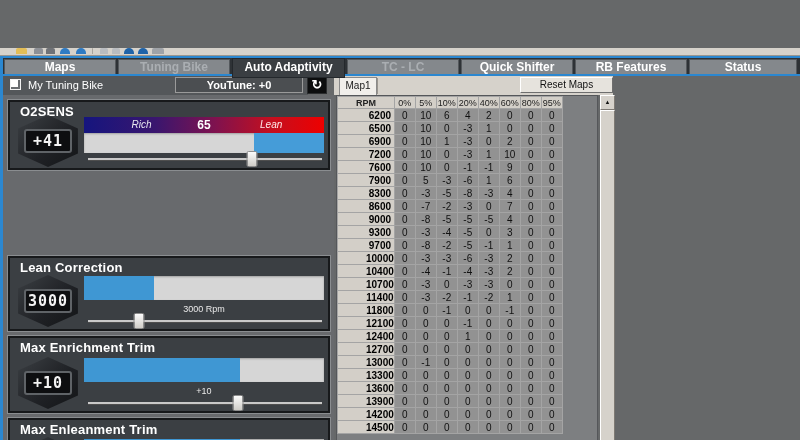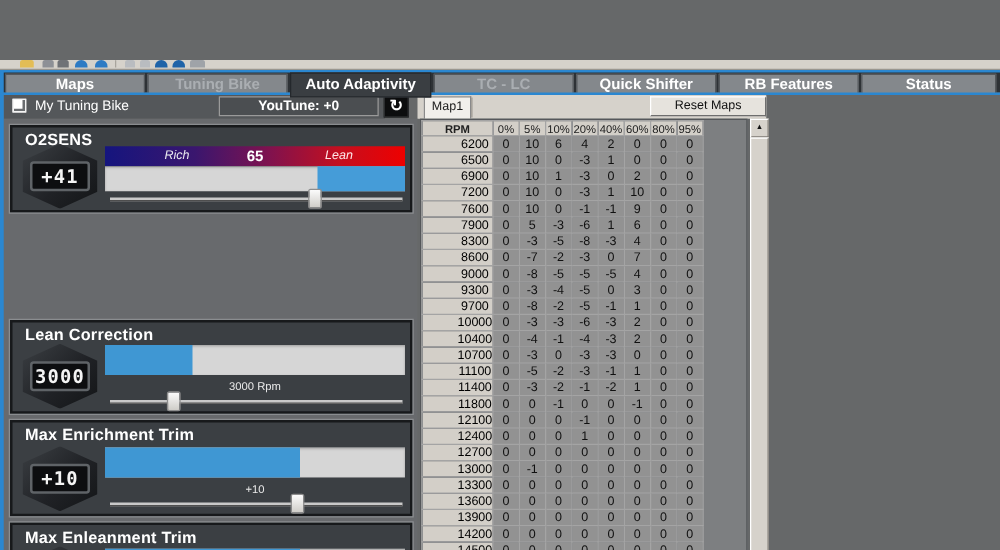--- a/index.html
+++ b/index.html
@@ -55,21 +55,21 @@
   .slider .track { position:absolute; left:0; right:0; top:7px; height:3px; background:#c9c9c9; border-bottom:1px solid #4e4e4e; }
   .slider .thumb { position:absolute; top:0; width:11px; height:16px; background:linear-gradient(180deg,#fbfbfb,#cfcdc8); border:1px solid #8e8e8e; border-radius:2px; transform:translateX(-50%); cursor:pointer; }
 
   
   .grid-wrap { position:absolute; left:336px; top:47px; width:262px; height:387px; background:#7d7f81; border:1px solid #55575a; }
   table.rpm { border-collapse:collapse; table-layout:fixed; }
   table.rpm th, table.rpm td { border:1px solid #a4a4a4; text-align:center; overflow:hidden; white-space:nowrap; }
   table.rpm th { height:12px; background:#d3cfc8; color:#222; font-size:9px; font-weight:normal; }
   table.rpm th.rpmh { font-weight:bold; }
   table.rpm td { height:13px; background:#929292; color:#101010; font-size:10px; }
-  table.rpm td.rpmc { background:#d3cfc8; color:#000; font-weight:normal;padding-left:28px; }
+  table.rpm td.rpmc { background:#d3cfc8; color:#000; font-weight:bold;padding-left:28px; }
   table.rpm col.c-rpm { width:41px; }
   table.rpm col.c-v { width:21px; }
 
   
   .vscroll { position:absolute; left:600px; top:47px; width:15px; height:390px; background:#edeae3; }
   .vs-btn { position:absolute; left:0; width:15px; height:15px; background:#d6d2cb; border:1px solid #7e7a74; border-top-color:#ffffff; border-left-color:#ffffff; font-size:6px; color:#111; text-align:center; line-height:13px; cursor:pointer; }
   .vs-thumb { position:absolute; left:0; top:15px; width:15px; height:358px; background:#d6d2cb; border:1px solid #7e7a74; border-top-color:#ffffff; border-left-color:#ffffff; cursor:pointer; }
 
   .bottom-strip { position:absolute; left:3px; top:434px; width:797px; height:6px; background:#d6d2cb; border-top:1px solid #8e8a84; z-index:4; }
 </style>
@@ -360,31 +360,20 @@
             <td>0</td>
             <td>-3</td>
             <td>0</td>
             <td>-3</td>
             <td>-3</td>
             <td>0</td>
             <td>0</td>
             <td>0</td>
           </tr>
           <tr>
-            <td class="rpmc">11100</td>
-            <td>0</td>
-            <td>-5</td>
-            <td>-2</td>
-            <td>-3</td>
-            <td>-1</td>
-            <td>1</td>
-            <td>0</td>
-            <td>0</td>
-          </tr>
-          <tr>
             <td class="rpmc">11400</td>
             <td>0</td>
             <td>-3</td>
             <td>-2</td>
             <td>-1</td>
             <td>-2</td>
             <td>1</td>
             <td>0</td>
             <td>0</td>
           </tr>

